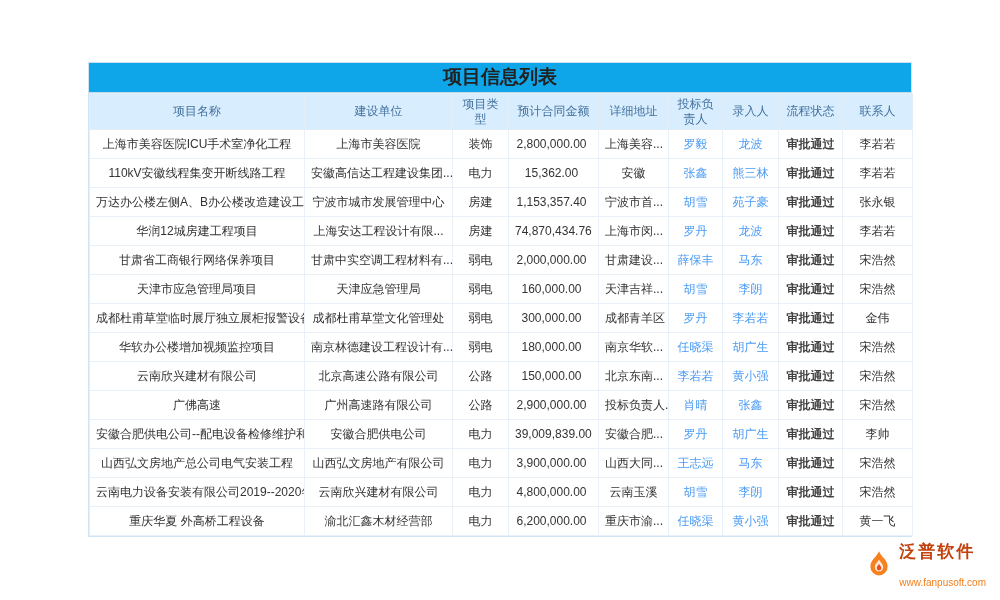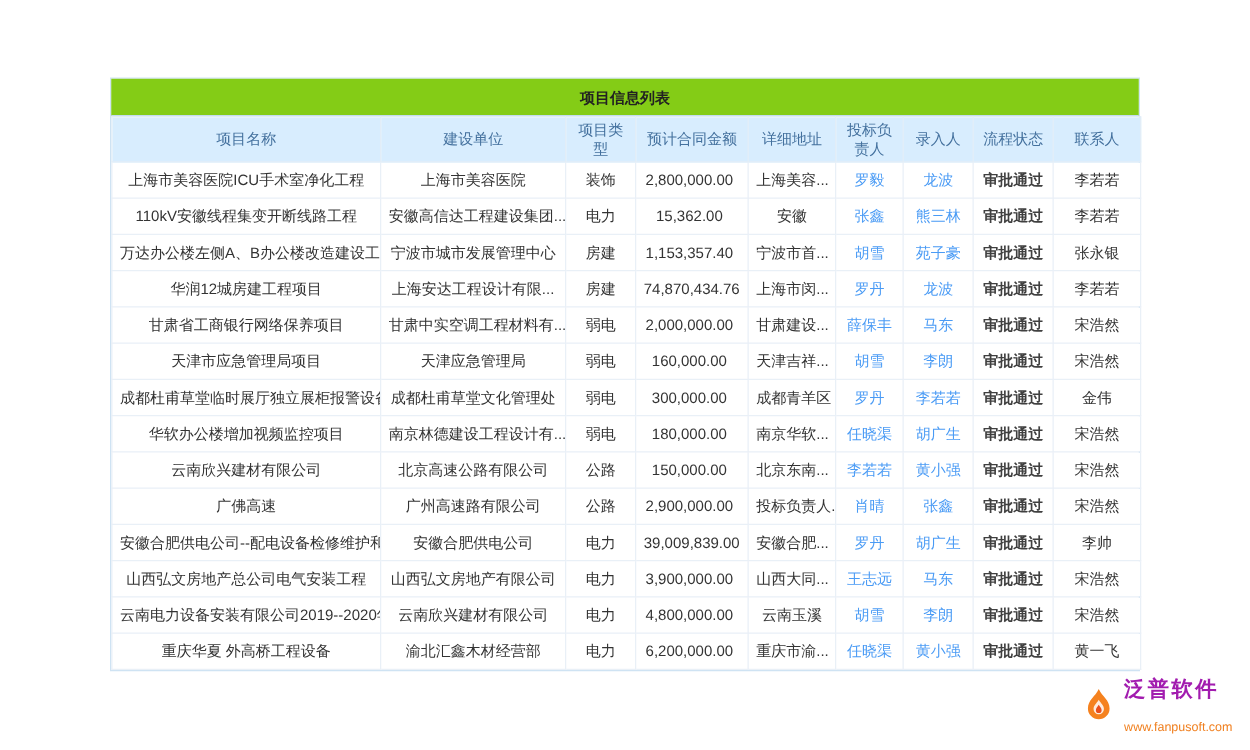--- a/index.html
+++ b/index.html
@@ -10,22 +10,22 @@
     position:relative; overflow:hidden;
   }
   .page { width:1000px; height:600px; position:relative; background:#fff; }
 
   .table-wrap {
     position:absolute; left:88px; top:62px; width:824px;
     border:1px solid #cfe3f3; background:#fff;
   }
   .title-bar {
     height:30px; line-height:30px; text-align:center;
-    background:#84cc16; border-bottom:1px solid #c3dcf0;
-    font-size:12px; font-weight:bold; color:#222;
+    background:#0ea5e9; border-bottom:1px solid #c3dcf0;
+    font-size:19px; font-weight:bold; color:#222;font-family:Liberation Mono, monospace;
   }
   table { width:100%; border-collapse:collapse; table-layout:fixed; font-size:12px; }
   th {
     background:#d8edfe; color:#44719e; font-weight:normal;
     height:36px; border:1px solid #e2edf7; padding:2px 4px;
     text-align:center; line-height:1.25;
   }
   td {
     height:29px; border:1px solid #e9f0f7; padding:2px 6px;
     color:#333; white-space:nowrap; overflow:hidden;
@@ -45,21 +45,21 @@
   .col-entry   { width:56px;  }
   .col-status  { width:64px;  }
   .col-contact { width:70px;  }
 
   .footer {
     position:absolute; right:14px; bottom:12px;
     display:flex; align-items:center; gap:6px;
   }
   .footer svg { width:28px; height:30px; }
   .brand-text { display:flex; flex-direction:column; line-height:1.15; }
-  .brand-name { font-size:17px; font-weight:bold; color:#a21caf; letter-spacing:2px; }
+  .brand-name { font-size:17px; font-weight:bold; color:#c2410c; letter-spacing:2px; }
   .brand-site { font-size:10px; color:#f07f1e;margin-top:15px; }
 </style>
 </head>
 <body>
 
 <div class="page">
 
   <div class="table-wrap">
     <div class="title-bar">项目信息列表</div>
     <table>

